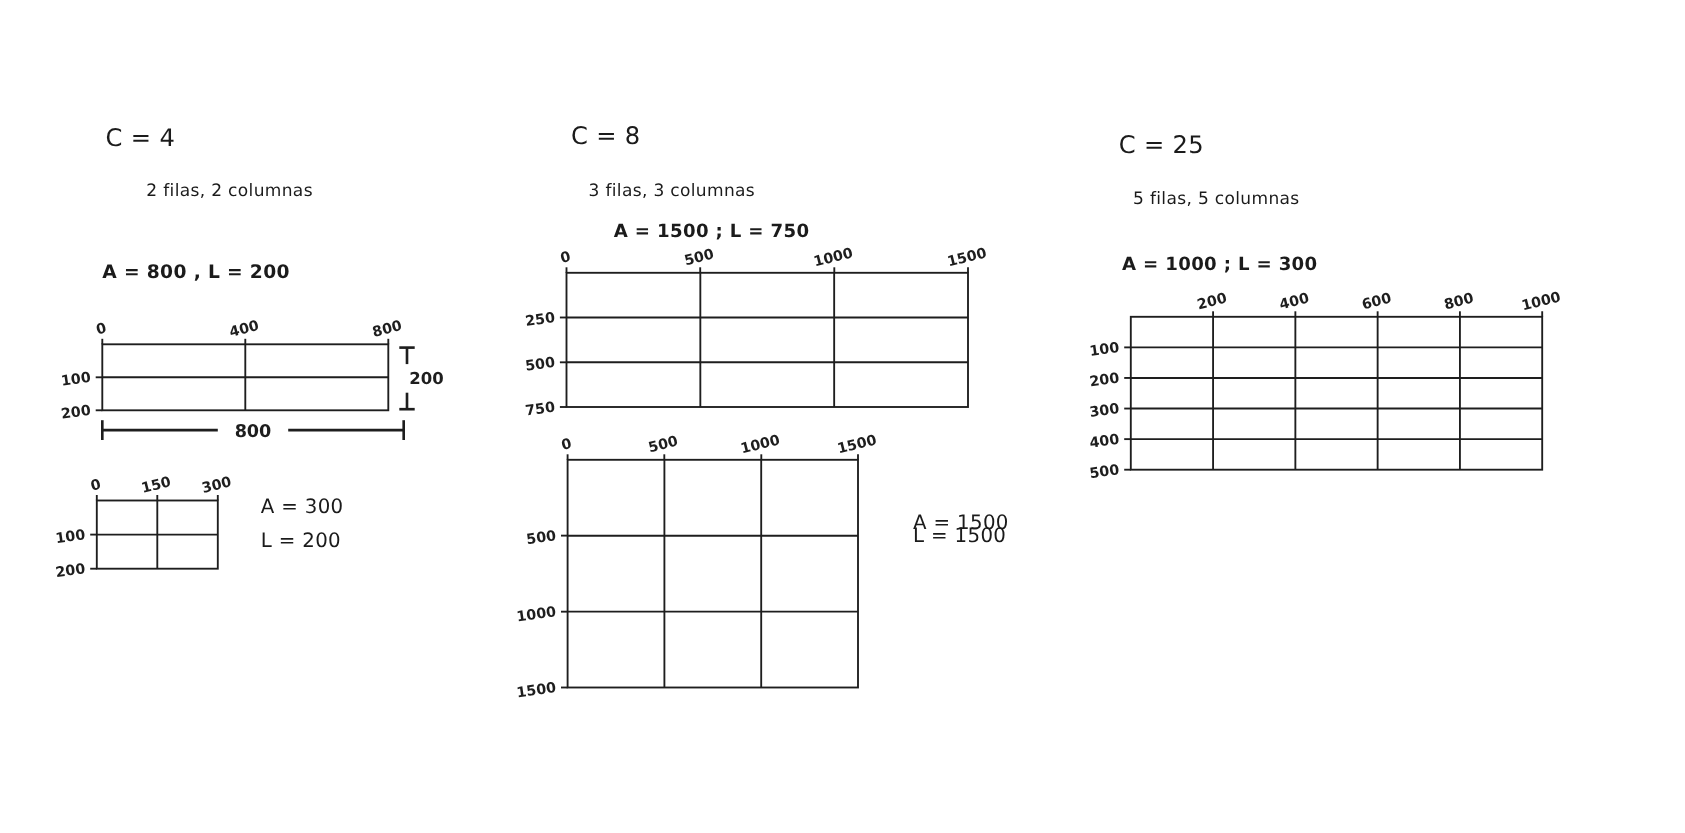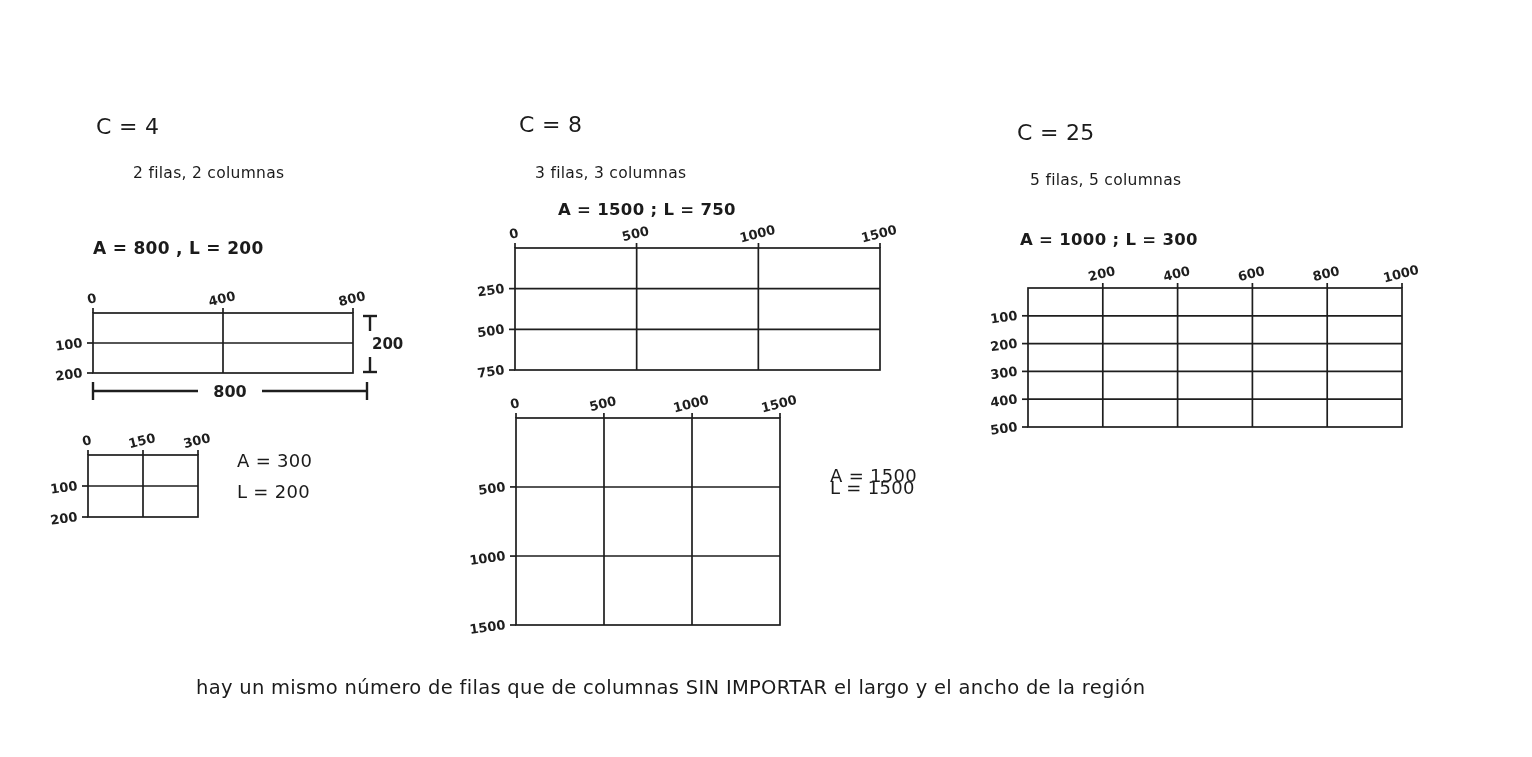--- a/index.html
+++ b/index.html
@@ -155,15 +155,14 @@
   <div class="t h" style="left:1017px;top:120px;">C = 25</div>
   <div class="t sub" style="left:1030px;top:171px;">5 filas, 5 columnas</div>
   <div class="t param" style="left:1020px;top:230px; font-size:16.5px;">A = 1000  ;   L = 300</div>
 
   <div class="t side" style="left:237px; top:450px;">A = 300</div>
   <div class="t side" style="left:237px; top:481px;">L = 200</div>
 
   <div class="t side" style="left:830px; top:465px;">A = 1500</div>
   <div class="t side" style="left:830px; top:477px;">L = 1500</div>
 
-  <div class="t footer" style="left:196px; top:676px;">hay un mismo número de filas que de columnas SIN IMPORTAR el largo y el ancho de la región</div>
 
 </div>
 
 </body></html>

